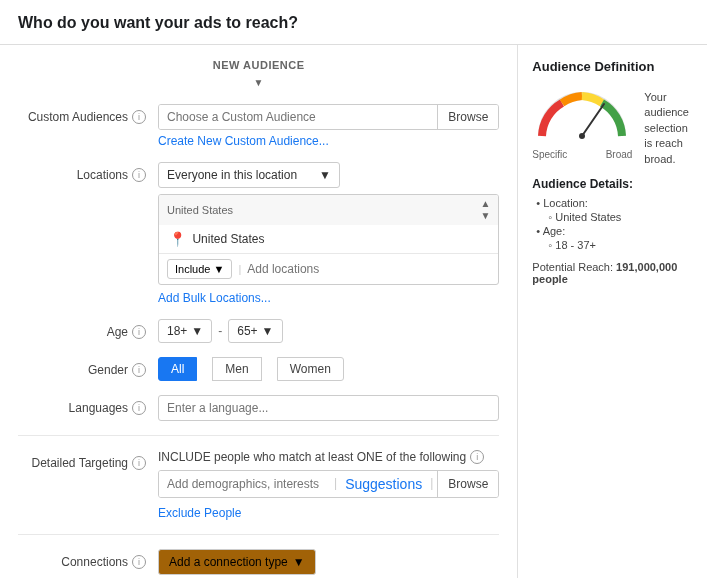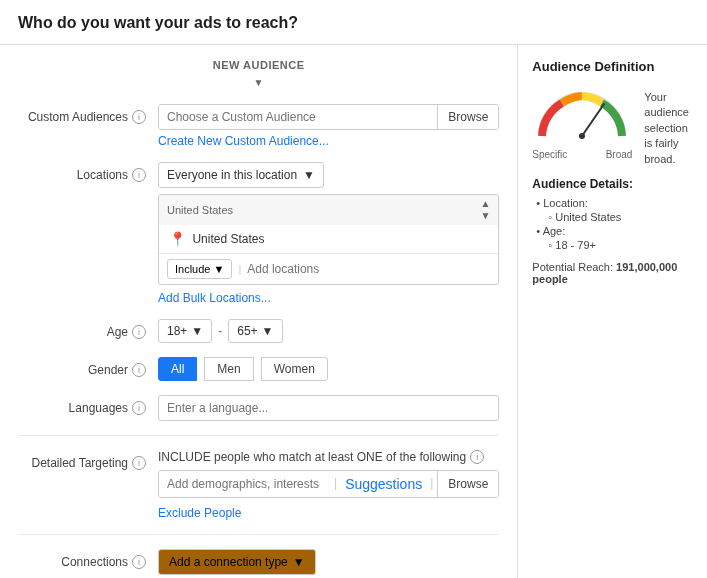--- a/index.html
+++ b/index.html
@@ -14,32 +14,32 @@
     .new-audience { display: flex; align-items: center; gap: 6px; margin-bottom: 16px; font-size: 11px; font-weight: 700; color: #666; text-transform: uppercase; letter-spacing: 0.5px; cursor: pointer; flex-direction: column; }
     .dropdown-arrow { font-size: 10px; }
     .form-row { display: flex; align-items: flex-start; margin-bottom: 14px; }
     .form-label { width: 140px; min-width: 140px; text-align: right; padding-right: 12px; padding-top: 6px; font-size: 12px; color: #444; display: flex; align-items: center; justify-content: flex-end; gap: 4px; }
     .info-icon { display: inline-flex; align-items: center; justify-content: center; width: 14px; height: 14px; border-radius: 50%; border: 1px solid #999; font-size: 9px; color: #999; cursor: pointer; }
     .form-control { flex: 1; }
     .input-browse { display: flex; border: 1px solid #ccc; border-radius: 3px; overflow: hidden; }
     .input-browse input { flex: 1; border: none; padding: 5px 8px; font-size: 12px; color: #999; outline: none; }
     .browse-btn { background: #fff; border: none; border-left: 1px solid #ccc; padding: 5px 10px; font-size: 12px; color: #444; cursor: pointer; }
     .create-link { color: #1877f2; font-size: 12px; cursor: pointer; margin-top: 4px; display: block; }
-    .location-dropdown { border: 1px solid #ccc; border-radius: 3px; padding: 5px 8px; font-size: 12px; background: #fff; cursor: pointer; display: inline-flex; align-items: center; gap: 6px; }
+    .location-dropdown { border: 1px solid #ccc; border-radius: 3px; padding: 5px 8px; font-size: 12px; background: #fff; cursor: pointer; display: inline-flex; align-items: center; gap: 22px; }
     .location-box { border: 1px solid #ccc; border-radius: 3px; margin-top: 6px; overflow: hidden; }
     .location-box-header { background: #f7f7f7; padding: 4px 8px; font-size: 11px; color: #666; display: flex; justify-content: space-between; align-items: center; }
     .location-item { padding: 6px 10px; display: flex; align-items: center; gap: 6px; font-size: 12px; }
     .pin-icon { color: #1877f2; font-size: 14px; }
     .location-actions { padding: 5px 8px; display: flex; align-items: center; gap: 6px; border-top: 1px solid #e8e8e8; }
     .include-btn { border: 1px solid #ccc; border-radius: 3px; padding: 3px 7px; font-size: 11px; background: #fff; cursor: pointer; display: flex; align-items: center; gap: 3px; }
     .add-locations-input { border: none; outline: none; font-size: 12px; color: #999; flex: 1; }
     .add-bulk { color: #1877f2; font-size: 12px; cursor: pointer; margin-top: 6px; display: block; }
     .age-row { display: flex; align-items: center; gap: 6px; }
     .age-select { border: 1px solid #ccc; border-radius: 3px; padding: 4px 8px; font-size: 12px; background: #fff; cursor: pointer; display: inline-flex; align-items: center; gap: 4px; }
-    .gender-btns { display: flex; gap: 7px; }
+    .gender-btns { display: flex; gap: 15px; }
     .gender-btn { border: 1px solid #ccc; padding: 4px 12px; font-size: 12px; cursor: pointer; background: #fff; color: #444; }
     .gender-btn.active { background: #1877f2; color: #fff; border-color: #1877f2; }
     .gender-btn:first-child { border-radius: 3px 0 0 3px; }
     .gender-btn:last-child { border-radius: 0 3px 3px 0; }
     .text-input { border: 1px solid #ccc; border-radius: 3px; padding: 5px 8px; font-size: 12px; width: 100%; outline: none; color: #999; }
     .divider { border: none; border-top: 1px solid #e8e8e8; margin: 14px 0; }
     .targeting-desc { font-size: 12px; color: #444; margin-bottom: 6px; display: flex; align-items: center; gap: 4px; }
     .targeting-input-row { display: flex; border: 1px solid #ccc; border-radius: 3px; overflow: hidden; }
     .targeting-input-row input { flex: 1; border: none; padding: 5px 8px; font-size: 12px; color: #999; outline: none; }
     .targeting-divider { color: #ccc; padding: 5px 4px; font-size: 12px; }
@@ -233,35 +233,35 @@
             <path d="M 70 17 A 40 40 0 0 1 90 50" fill="none" stroke="#43a047" stroke-width="8"></path>
 
             <line x1="50" y1="50" x2="72" y2="18" stroke="#333" stroke-width="2" stroke-linecap="round"></line>
             <circle cx="50" cy="50" r="3" fill="#333"></circle>
           </svg>
           <div class="gauge-labels">
             <span>Specific</span>
             <span>Broad</span>
           </div>
         </div>
-        <div class="gauge-text" style="font-size:11px;color:#444;padding-top:4px;max-width:90px;line-height:1.4;">Your audience selection is fairly broad.</div>
+        <div class="gauge-text" style="font-size:11px;color:#444;padding-top:4px;max-width:90px;line-height:1.4;">Your audience selection is reach broad.</div>
       </div>
 
       <div class="audience-details-title">Audience Details:</div>
       <div class="audience-detail-item">
         • <span>Location:</span>
       </div>
       <div style="padding-left:16px; font-size:11px; color:#444; margin-bottom:2px;">
         ◦ <span>United States</span>
       </div>
       <div class="audience-detail-item">
         • <span>Age:</span>
       </div>
       <div style="padding-left:16px; font-size:11px; color:#444; margin-bottom:2px;">
-        ◦ <span>18 - 79+</span>
+        ◦ <span>18 - 37+</span>
       </div>
 
       <div class="potential-reach">
         <span>Potential Reach:</span>
         <span class="reach-bold">191,000,000 people</span>
       </div>
     </div>
   </div>
 </div>
 

